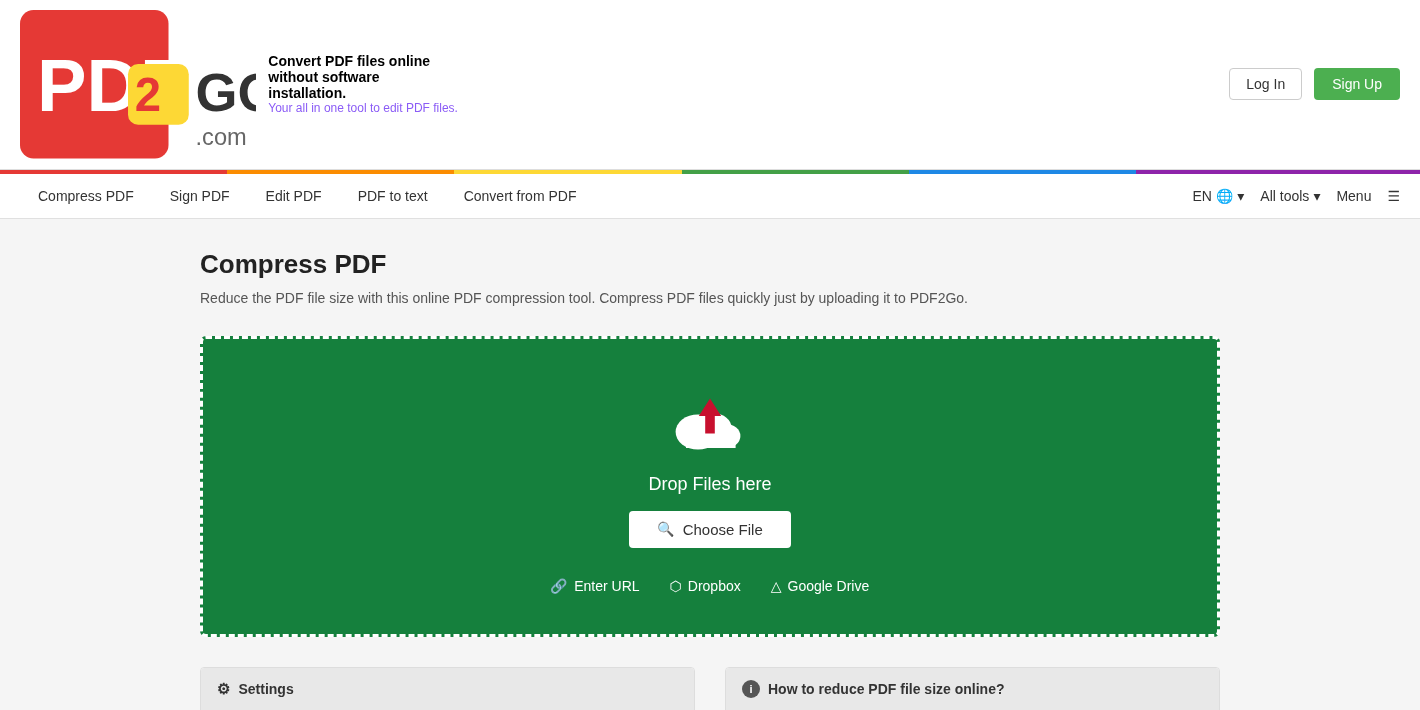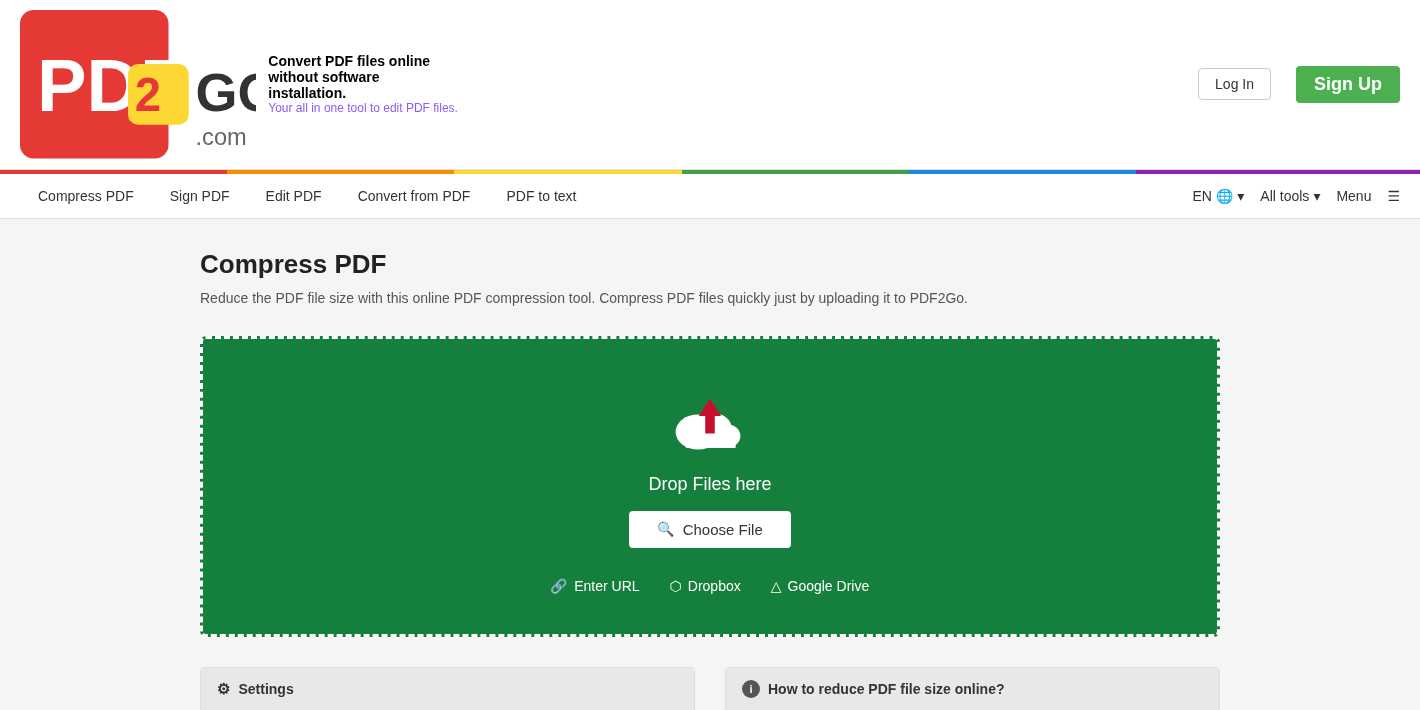--- a/index.html
+++ b/index.html
@@ -29,40 +29,40 @@
       color: #000000;
     }
     .header-tagline-sub {
       font-size: 12px;
       color: #8b5cf6;
     }
     .header-actions {
       margin-left: auto;
       display: flex;
       align-items: center;
-      gap: 25px;
+      gap: 12px;
     }
     .btn-login {
       border: 1px solid #ccc;
       background: #fff;
       padding: 7px 16px;
       border-radius: 4px;
       cursor: pointer;
       font-size: 14px;
       color: #333;
     }
     .btn-signup {
       background: #4caf50;
       color: #fff;
       border: none;
       padding: 8px 18px;
       border-radius: 4px;
       cursor: pointer;
-      font-size: 18px;
-      font-weight: bold;
+      font-size: 14px;
+      font-weight: normal;
     }
 
     
     .rainbow-bar {
       height: 4px;
       background: linear-gradient(to right, #e53935, #e53935 16%, #fb8c00 16%, #fb8c00 32%, #fdd835 32%, #fdd835 48%, #43a047 48%, #43a047 64%, #1e88e5 64%, #1e88e5 80%, #8e24aa 80%, #8e24aa 100%);
     }
 
     
     .nav {
@@ -252,22 +252,22 @@
   </div>
 </div>
 
 <div class="rainbow-bar"></div>
 
 <nav class="nav">
   <div class="nav-items">
     <div class="nav-item">Compress PDF</div>
     <div class="nav-item">Sign PDF</div>
     <div class="nav-item">Edit PDF</div>
+    <div class="nav-item">PDF to text</div>
     <div class="nav-item">Convert from PDF</div>
-    <div class="nav-item">PDF to text</div>
   </div>
   <div class="nav-right">
     <div class="nav-lang">
       <span>EN</span>
       <span>🌐</span>
       <span>▾</span>
     </div>
     <div class="nav-all-tools">
       <span>All tools</span>
       <span>▾</span>

